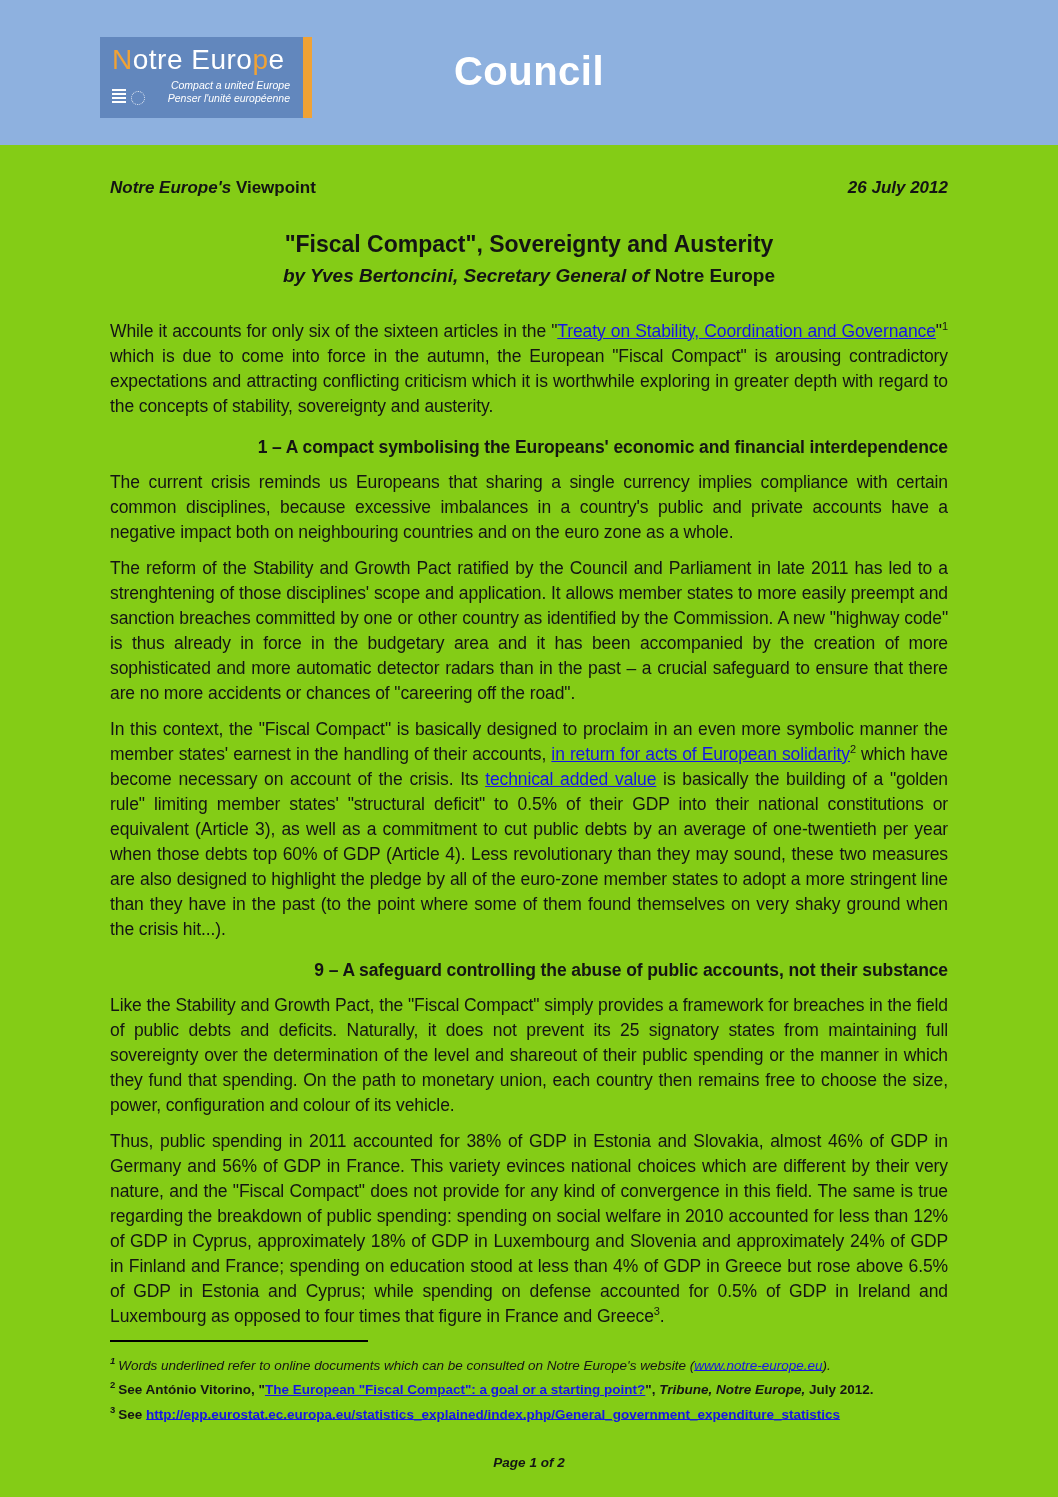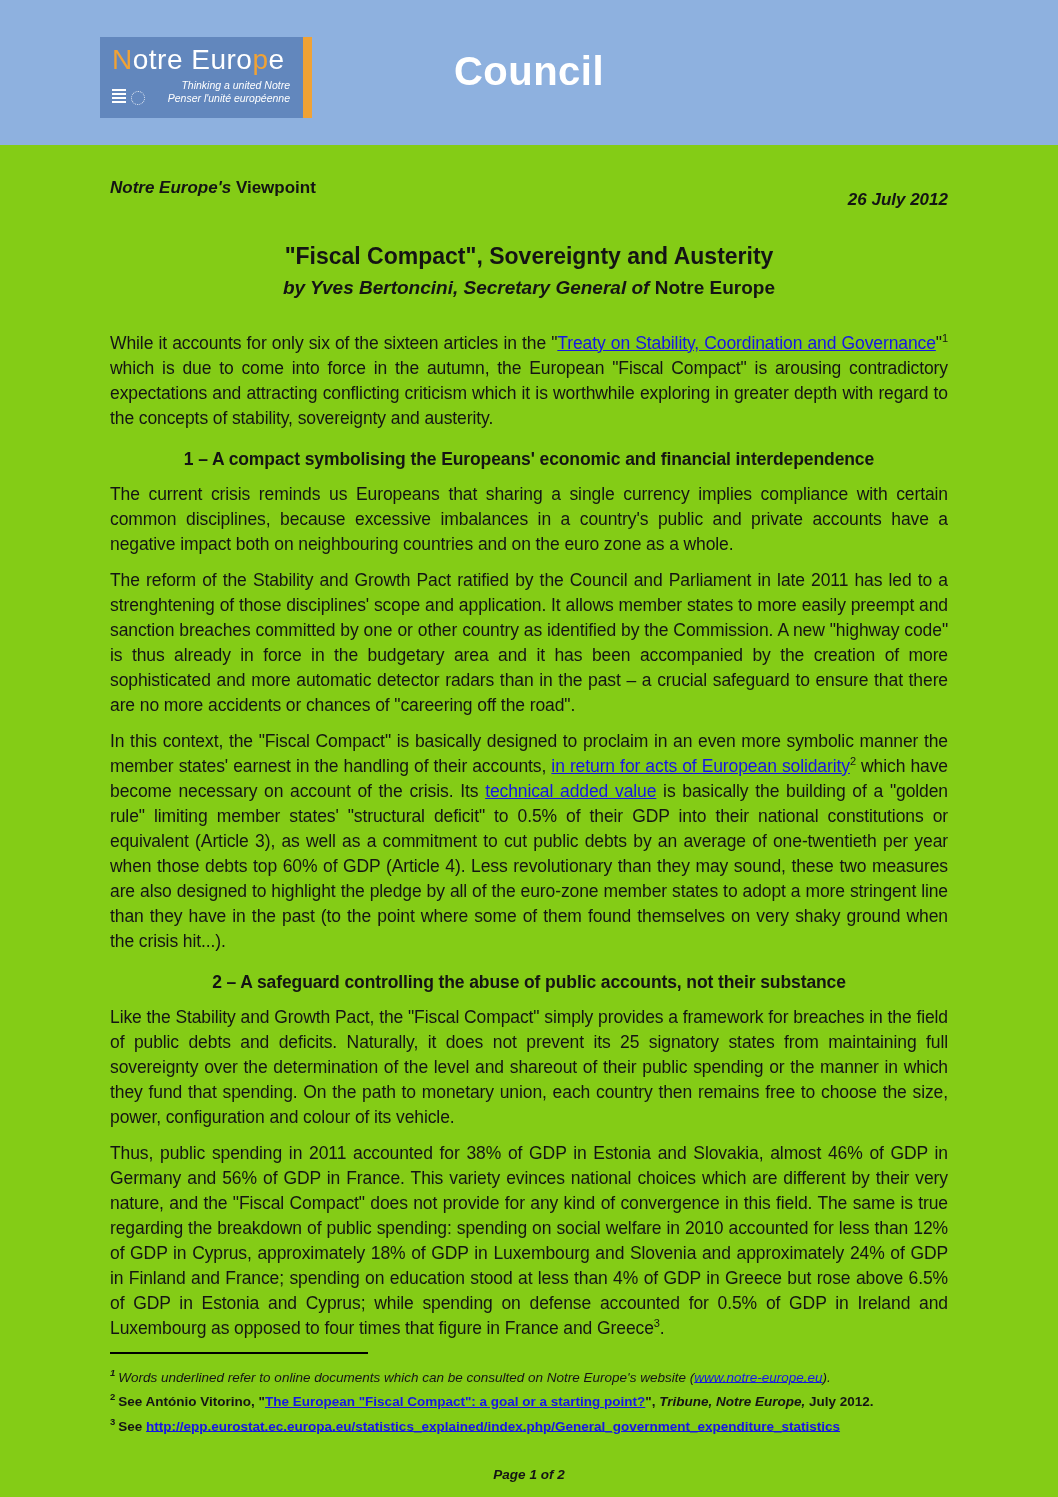--- a/index.html
+++ b/index.html
@@ -25,30 +25,30 @@
     background:repeating-linear-gradient(to bottom,#fff 0 2px,transparent 2px 4px);}
   .stars-icon{display:inline-block; width:14px; height:14px; margin-right:6px;
     border:1px dotted rgba(255,255,255,.85); border-radius:50%;}
   .taglines{flex:1; text-align:right; color:#fff; font-style:italic; font-size:10.5px; line-height:1.25;}
 
   
   .content{flex:1; display:flex; flex-direction:column; padding:11px 110px;}
   .meta-row{display:flex; justify-content:space-between; margin-top:22px;
     font-size:17px; font-weight:bold;}
   .meta-left .it{font-style:italic;}
-  .meta-right{font-style:italic;margin-top:12px;}
+  .meta-right{font-style:italic;}
 
   .title-block{text-align:center; margin-top:32px;}
   .doc-title{font-size:23px; font-weight:bold; line-height:1.25;}
   .doc-byline{font-size:19px; font-weight:bold; margin-top:6px;}
   .doc-byline .it{font-style:italic;}
 
   .article{margin-top:32px; font-size:17.5px; line-height:25px; text-align:justify; letter-spacing:-.1px;}
   .para{margin-bottom:11px;}
-  .section-heading{font-weight:bold; margin:16px 0 10px; text-align:center; font-size:17.5px;}
+  .section-heading{font-weight:bold; margin:16px 0 10px; text-align:right; font-size:17.5px;}
   a.lnk{color:var(--link_blue); text-decoration:underline; cursor:pointer;}
   sup.fn-ref{font-size:11px; line-height:0; vertical-align:super; cursor:pointer;}
 
   
   .footnote-area{margin-top:auto;}
   .footnote-sep{width:258px; height:2px; background:#000; margin-bottom:9px;}
   .footnote{font-size:13.5px; line-height:20px;}
   .footnote .marker{font-size:9.5px; vertical-align:super; font-weight:bold; margin-right:3px;}
   .footnote.fn-italic{font-style:italic;}
   .footnote.fn-bold{font-weight:bold;}
@@ -63,21 +63,21 @@
 
 <div class="page">
 
   <header class="banner">
     <div class="logo">
       <div class="logo-brand"><span class="accent">N</span><span>otre Euro</span><span class="accent">p</span><span>e</span></div>
       <div class="logo-sub">
         <span class="lines-icon"></span>
         <span class="stars-icon"></span>
         <div class="taglines">
-          <div>Thinking a united Notre</div>
+          <div>Compact a united Europe</div>
           <div>Penser l'unité européenne</div>
         </div>
       </div>
     </div>
     <div class="banner-title">Council</div>
   </header>
 
   <div class="content">
 
     <div class="meta-row">
@@ -89,21 +89,21 @@
       <div class="doc-title">"Fiscal Compact", Sovereignty and Austerity</div>
       <div class="doc-byline"><span class="it">by Yves Bertoncini, Secretary General of </span><span>Notre Europe</span></div>
     </div>
 
     <main class="article" id="article">
         <div class="para"><span>While it accounts for only six of the sixteen articles in the "</span><a class="lnk" href="#">Treaty on Stability, Coordination and Governance</a><span>"</span><sup class="fn-ref">1</sup><span> which is due to come into force in the autumn, the European "Fiscal Compact" is arousing contradictory expectations and attracting conflicting criticism which it is worthwhile exploring in greater depth with regard to the concepts of stability, sovereignty and austerity.</span></div>
         <div class="section-heading"><span>1 – A compact symbolising the Europeans' economic and financial interdependence</span></div>
         <div class="para"><span>The current crisis reminds us Europeans that sharing a single currency implies compliance with certain common disciplines, because excessive imbalances in a country's public and private accounts have a negative impact both on neighbouring countries and on the euro zone as a whole.</span></div>
         <div class="para"><span>The reform of the Stability and Growth Pact ratified by the Council and Parliament in late 2011 has led to a strenghtening of those disciplines' scope and application. It allows member states to more easily preempt and sanction breaches committed by one or other country as identified by the Commission. A new "highway code" is thus already in force in the budgetary area and it has been accompanied by the creation of more sophisticated and more automatic detector radars than in the past – a crucial safeguard to ensure that there are no more accidents or chances of "careering off the road".</span></div>
         <div class="para"><span>In this context, the "Fiscal Compact" is basically designed to proclaim in an even more symbolic manner the member states' earnest in the handling of their accounts, </span><a class="lnk" href="#">in return for acts of European solidarity</a><sup class="fn-ref">2</sup><span> which have become necessary on account of the crisis. Its </span><a class="lnk" href="#">technical added value</a><span> is basically the building of a "golden rule" limiting member states' "structural deficit" to 0.5% of their GDP into their national constitutions or equivalent (Article 3), as well as a commitment to cut public debts by an average of one-twentieth per year when those debts top 60% of GDP (Article 4). Less revolutionary than they may sound, these two measures are also designed to highlight the pledge by all of the euro-zone member states to adopt a more stringent line than they have in the past (to the point where some of them found themselves on very shaky ground when the crisis hit...).</span></div>
-        <div class="section-heading"><span>2 – A safeguard controlling the abuse of public accounts, not their substance</span></div>
+        <div class="section-heading"><span>9 – A safeguard controlling the abuse of public accounts, not their substance</span></div>
         <div class="para"><span>Like the Stability and Growth Pact, the "Fiscal Compact" simply provides a framework for breaches in the field of public debts and deficits. Naturally, it does not prevent its 25 signatory states from maintaining full sovereignty over the determination of the level and shareout of their public spending or the manner in which they fund that spending. On the path to monetary union, each country then remains free to choose the size, power, configuration and colour of its vehicle.</span></div>
         <div class="para"><span>Thus, public spending in 2011 accounted for 38% of GDP in Estonia and Slovakia, almost 46% of GDP in Germany and 56% of GDP in France. This variety evinces national choices which are different by their very nature, and the "Fiscal Compact" does not provide for any kind of convergence in this field. The same is true regarding the breakdown of public spending: spending on social welfare in 2010 accounted for less than 12% of GDP in Cyprus, approximately 18% of GDP in Luxembourg and Slovenia and approximately 24% of GDP in Finland and France; spending on education stood at less than 4% of GDP in Greece but rose above 6.5% of GDP in Estonia and Cyprus; while spending on defense accounted for 0.5% of GDP in Ireland and Luxembourg as opposed to four times that figure in France and Greece</span><sup class="fn-ref">3</sup><span>.</span></div>
       </main>
 
     <div class="footnote-area">
       <div class="footnote-sep"></div>
       <div id="footnotes">
           <div class="footnote fn-italic"><span class="marker">1</span><span>Words underlined refer to online documents which can be consulted on Notre Europe's website (</span><a class="lnk" href="#">www.notre-europe.eu</a><span>).</span></div>
           <div class="footnote fn-bold"><span class="marker">2</span><span>See António Vitorino, "</span><a class="lnk" href="#">The European "Fiscal Compact": a goal or a starting point?</a><span>", </span><span class="it">Tribune, Notre Europe,</span><span> July 2012.</span></div>
           <div class="footnote fn-bold"><span class="marker">3</span><span>See </span><a class="lnk" href="#">http://epp.eurostat.ec.europa.eu/statistics_explained/index.php/General_government_expenditure_statistics</a></div>

